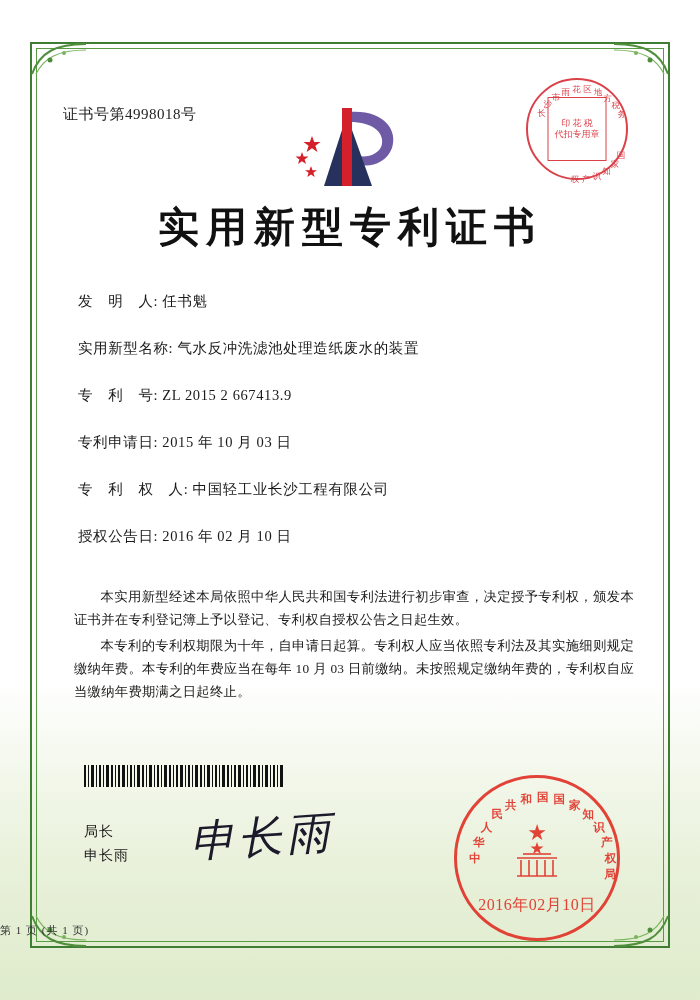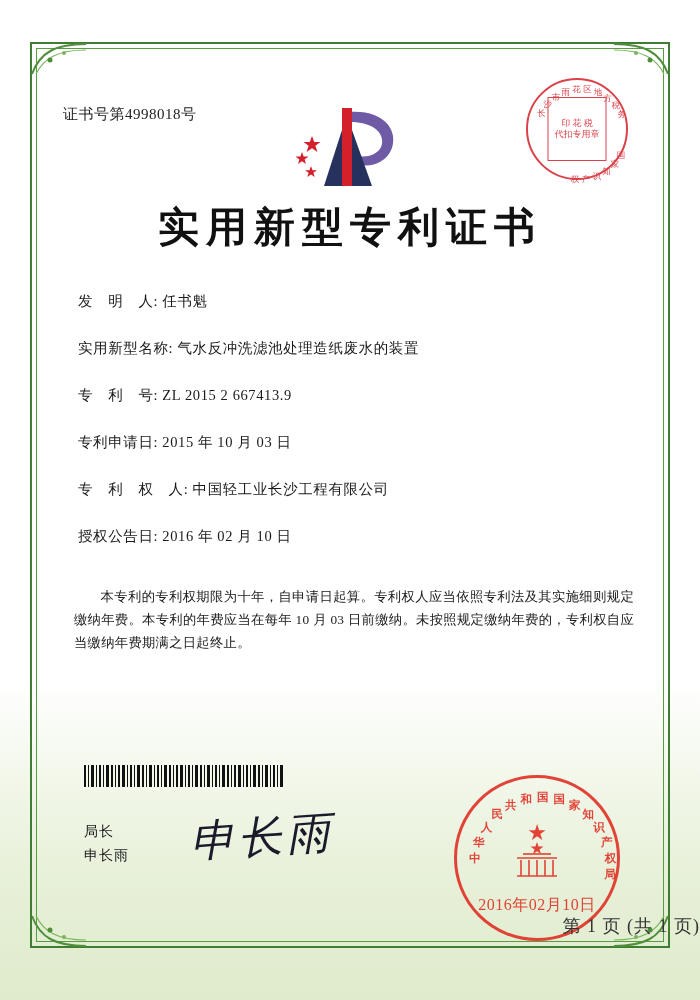--- a/index.html
+++ b/index.html
@@ -242,22 +242,22 @@
     font-size: 16px;
     letter-spacing: 0.5px;
   }
 
   
   .page-footer {
     position: absolute;
     left: 0;
     right: 0;
     bottom: 62px;
-    text-align: right;
-    font-size: 18px;
+    text-align: left;
+    font-size: 11px;
     color: #333;
     letter-spacing: 1px;
   }
 </style>
 </head>
 <body>
 
 <div class="certificate">
 
   <div class="border-outer"></div>
@@ -358,20 +358,21 @@
     </div>
     <div class="field-row">
       <span class="label">专　利　权　人: 中国轻工业长沙工程有限公司</span>
     </div>
     <div class="field-row">
       <span class="label">授权公告日: 2016 年 02 月 10 日</span>
     </div>
   </div>
 
   <div class="paragraphs">
+    <p>本实用新型经述本局依照中华人民共和国专利法进行初步审查，决定授予专利权，颁发本证书并在专利登记簿上予以登记、专利权自授权公告之日起生效。</p>
     <p>本专利的专利权期限为十年，自申请日起算。专利权人应当依照专利法及其实施细则规定缴纳年费。本专利的年费应当在每年 10 月 03 日前缴纳。未按照规定缴纳年费的，专利权自应当缴纳年费期满之日起终止。</p>
   </div>
 
   <div class="barcode">
     <svg width="200" height="22" viewBox="0 0 200 22" preserveAspectRatio="none">
       <g fill="#111">
         <rect x="0" y="0" width="2" height="22"></rect>
           <rect x="4" y="0" width="1" height="22"></rect>
         <rect x="7" y="0" width="3" height="22"></rect>
           <rect x="12" y="0" width="1" height="22"></rect>

